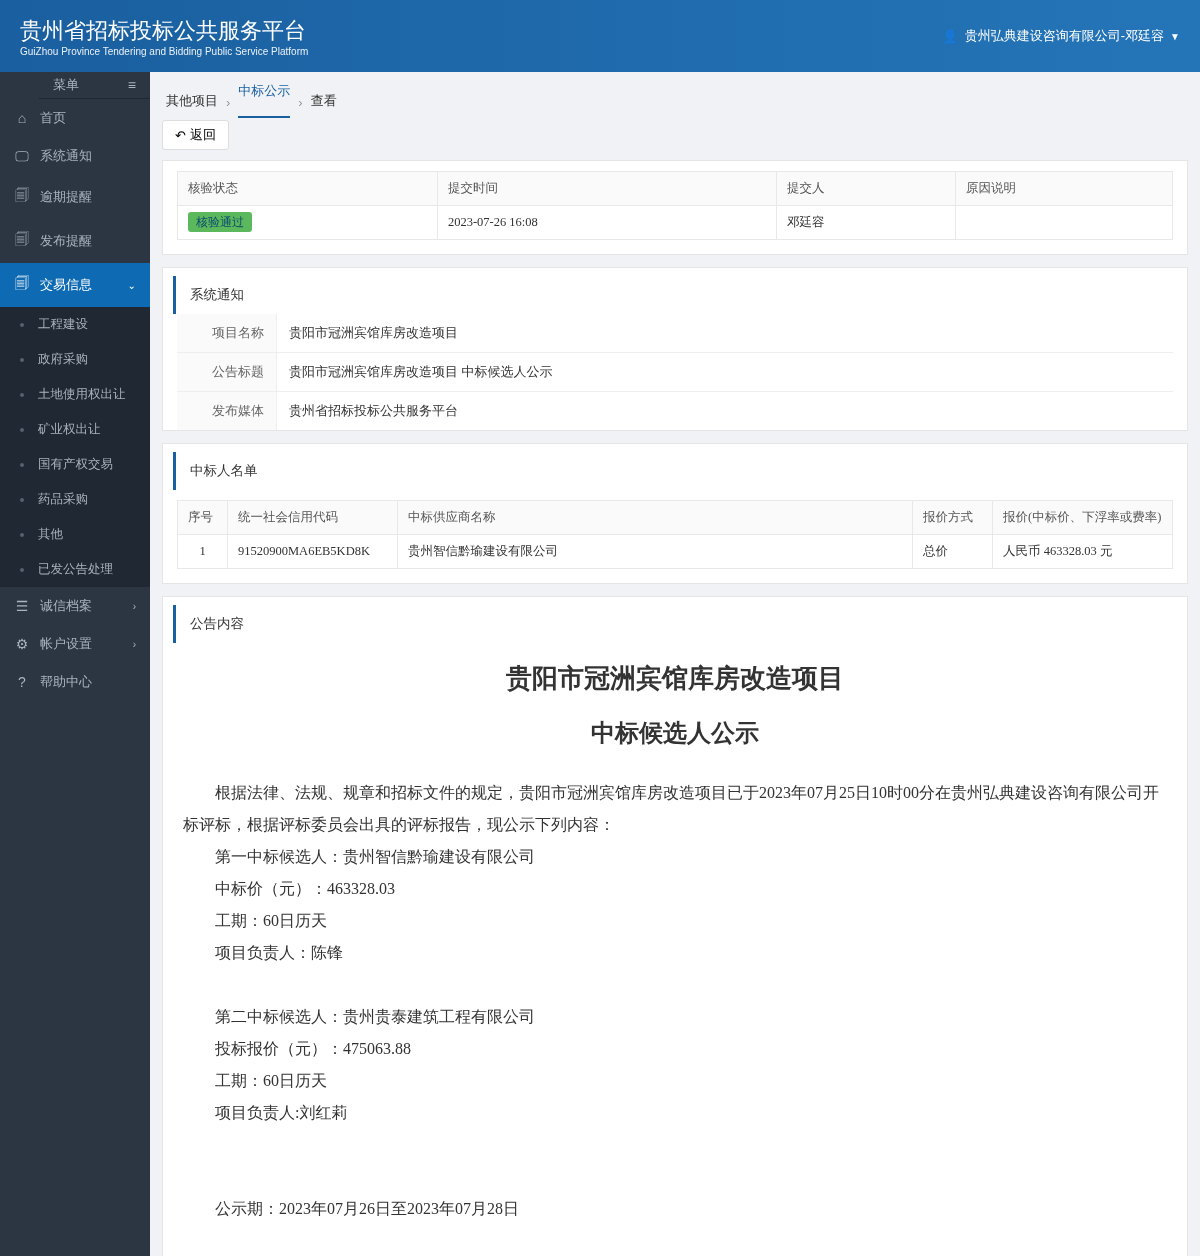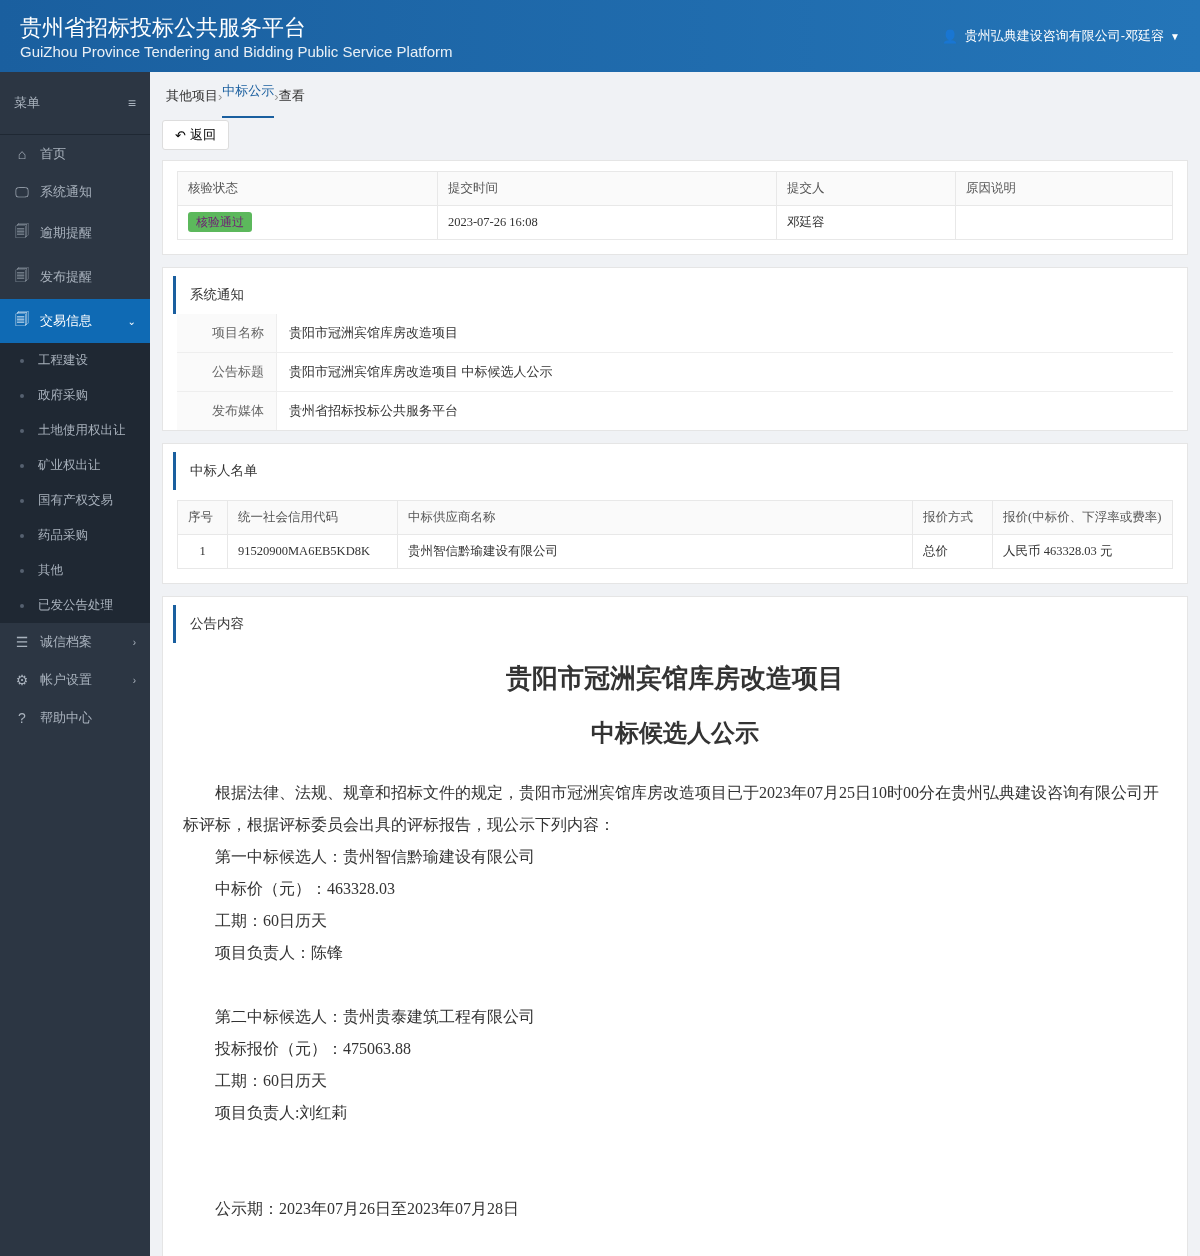--- a/index.html
+++ b/index.html
@@ -1,52 +1,52 @@
 <!DOCTYPE html>
 <html><head>
 <meta charset="utf-8">
 <style>
 * { margin: 0; padding: 0; box-sizing: border-box; }
 body { font-family: "Microsoft YaHei", Arial, sans-serif; font-size: 13px; color: #333; background: #f0f2f5; }
 
 .header { background: linear-gradient(to right, #1a5f9f, #2475b8); height: 72px; display: flex; align-items: center; justify-content: space-between; padding: 0 20px; color: #fff; }
 .header-left .title-cn { font-size: 22px; font-weight: 500; }
-.header-left .title-en { font-size: 15px; opacity: .9; text-align: right; }
+.header-left .title-en { font-size: 10px; opacity: .9; text-align: right; }
 .header-right { font-size: 13px; display: flex; align-items: center; gap: 6px; }
 .header-right .caret { font-size: 10px; }
 
 .container { display: flex; min-height: calc(100vh - 72px); }
 
 .sidebar { width: 150px; background: #2c3643; color: #a9b2bd; }
-.menu-header { display: flex; align-items: center; justify-content: space-between; padding: 22px 14px; font-size: 13px; border-bottom: 1px solid #1f2833; }
+.menu-header { display: flex; align-items: center; justify-content: space-between; padding: 4px 14px; font-size: 13px; border-bottom: 1px solid #1f2833; margin-left: 39px; }
 .menu-icon { font-size: 14px; }
 .nav-item { display: flex; align-items: center; padding: 10px 14px; cursor: pointer; font-size: 13px; gap: 10px; }
 .nav-item.active-indicator { background: #0f6ab4; color: #fff; }
 .nav-item .icon { width: 16px; text-align: center; font-size: 14px; }
 .nav-item .expand { margin-left: auto; font-size: 10px; }
 .sub-nav { background: #1f2833; }
 .sub-nav .sub-item { padding: 9px 14px 9px 38px; cursor: pointer; font-size: 12.5px; position: relative; }
 .sub-nav .sub-item::before { content: ''; position: absolute; left: 20px; top: 50%; width: 4px; height: 4px; border-radius: 50%; background: #556070; transform: translateY(-50%); }
 
 .main { flex: 1; padding: 0 12px 20px; }
-.breadcrumb { padding: 10px 4px; font-size: 13px; display: flex; align-items: center; }
+.breadcrumb { padding: 10px 4px; font-size: 13px; display: flex; align-items: flex-end; gap: 8px; }
 .breadcrumb .sep { color: #999; }
 .breadcrumb .active-crumb { color: #1a5f9f; border-bottom: 2px solid #1a5f9f; padding-bottom: 16px; margin-bottom: -8px; }
 
 .back-btn { display: inline-flex; align-items: center; gap: 4px; background: #fff; border: 1px solid #ddd; border-radius: 3px; padding: 5px 12px; font-size: 13px; cursor: pointer; margin-bottom: 10px; }
 
 .panel { background: #fff; border: 1px solid #e5e5e5; margin-bottom: 12px; }
 .panel-header { padding: 10px 14px; font-size: 13.5px; border-left: 3px solid #1a5f9f; margin: 8px 0 0 10px; font-weight: 500; }
 .panel-body { padding: 10px 14px 14px; }
 
 table.data-table { width: 100%; border-collapse: collapse; font-size: 12.5px; font-family: Liberation Serif, serif; }
 table.data-table th, table.data-table td { border: 1px solid #e8e8e8; padding: 8px 10px; text-align: left; }
 table.data-table th { background: #fafafa; font-weight: 500; color: #555; }
 
-.badge-success { background: #5cb85c; color: #701a75; padding: 3px 8px; border-radius: 3px; font-size: 12px; }
+.badge-success { background: #5cb85c; color: #0c4a6e; padding: 3px 8px; border-radius: 3px; font-size: 12px; }
 
 .info-row { display: flex; border-bottom: 1px solid #eee; }
 .info-row:last-child { border-bottom: none; }
 .info-label { width: 100px; text-align: right; padding: 10px 12px; color: #666; background: #fafafa; border-right: 1px solid #eee; }
 .info-value { flex: 1; padding: 10px 12px; }
 
 .announce { padding: 10px 20px 30px; font-family: "SimSun", serif; font-size: 16px; line-height: 2; }
 .announce h1 { text-align: center; font-size: 26px; font-weight: 600; margin-bottom: 4px; font-family: "SimSun", serif; }
 .announce h2 { text-align: center; font-size: 24px; font-weight: 600; margin-bottom: 20px; font-family: "SimSun", serif; }
 .announce p { text-indent: 2em; }

